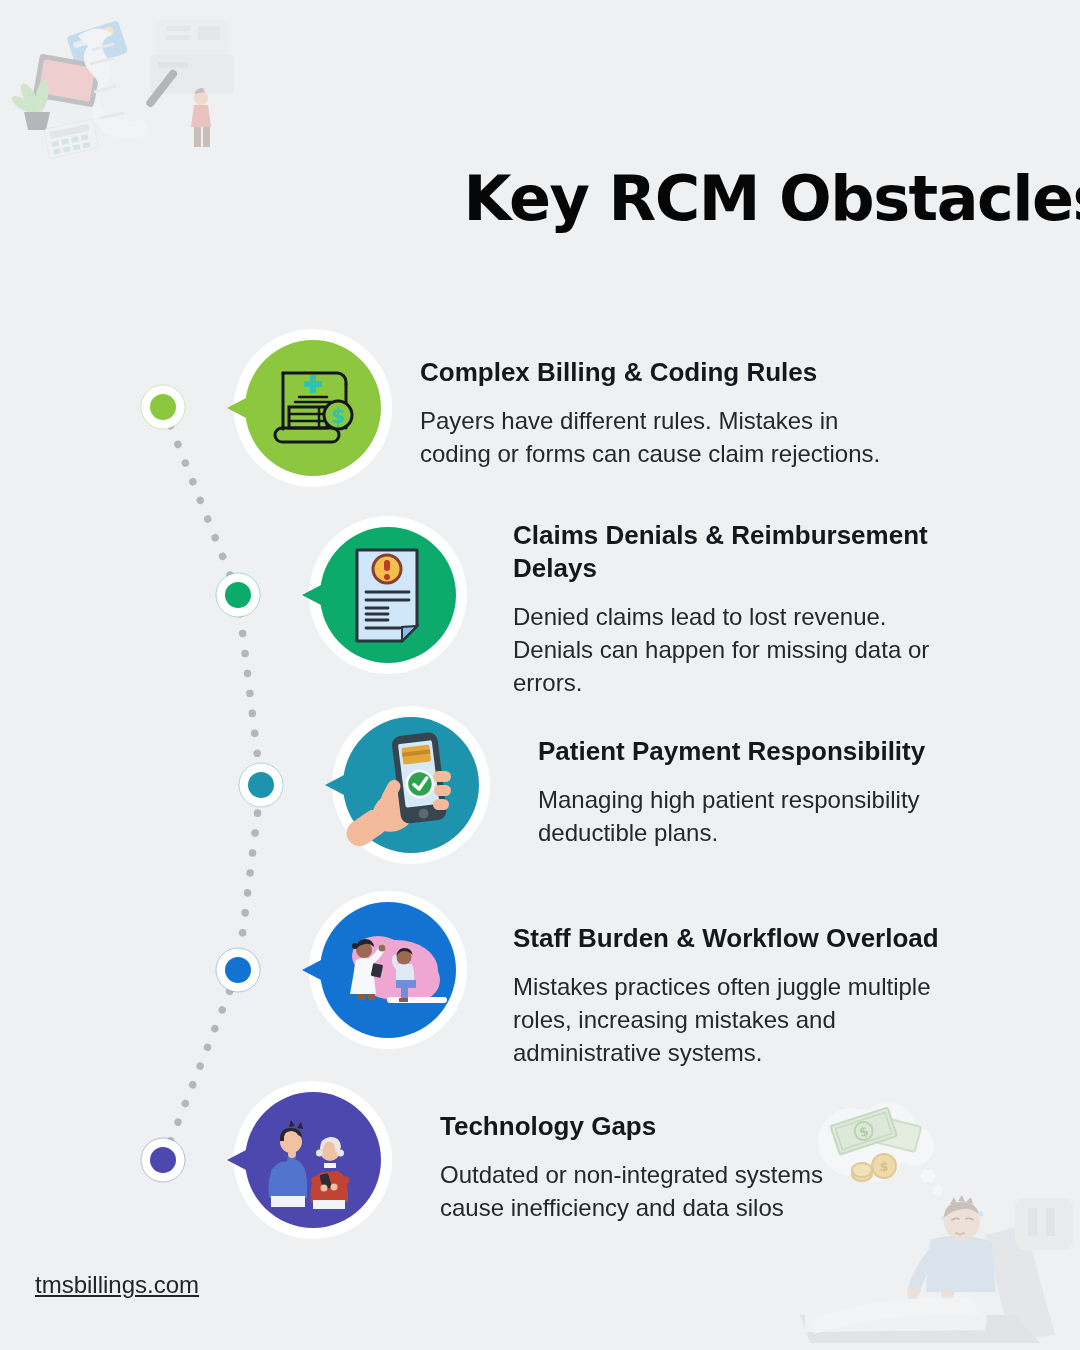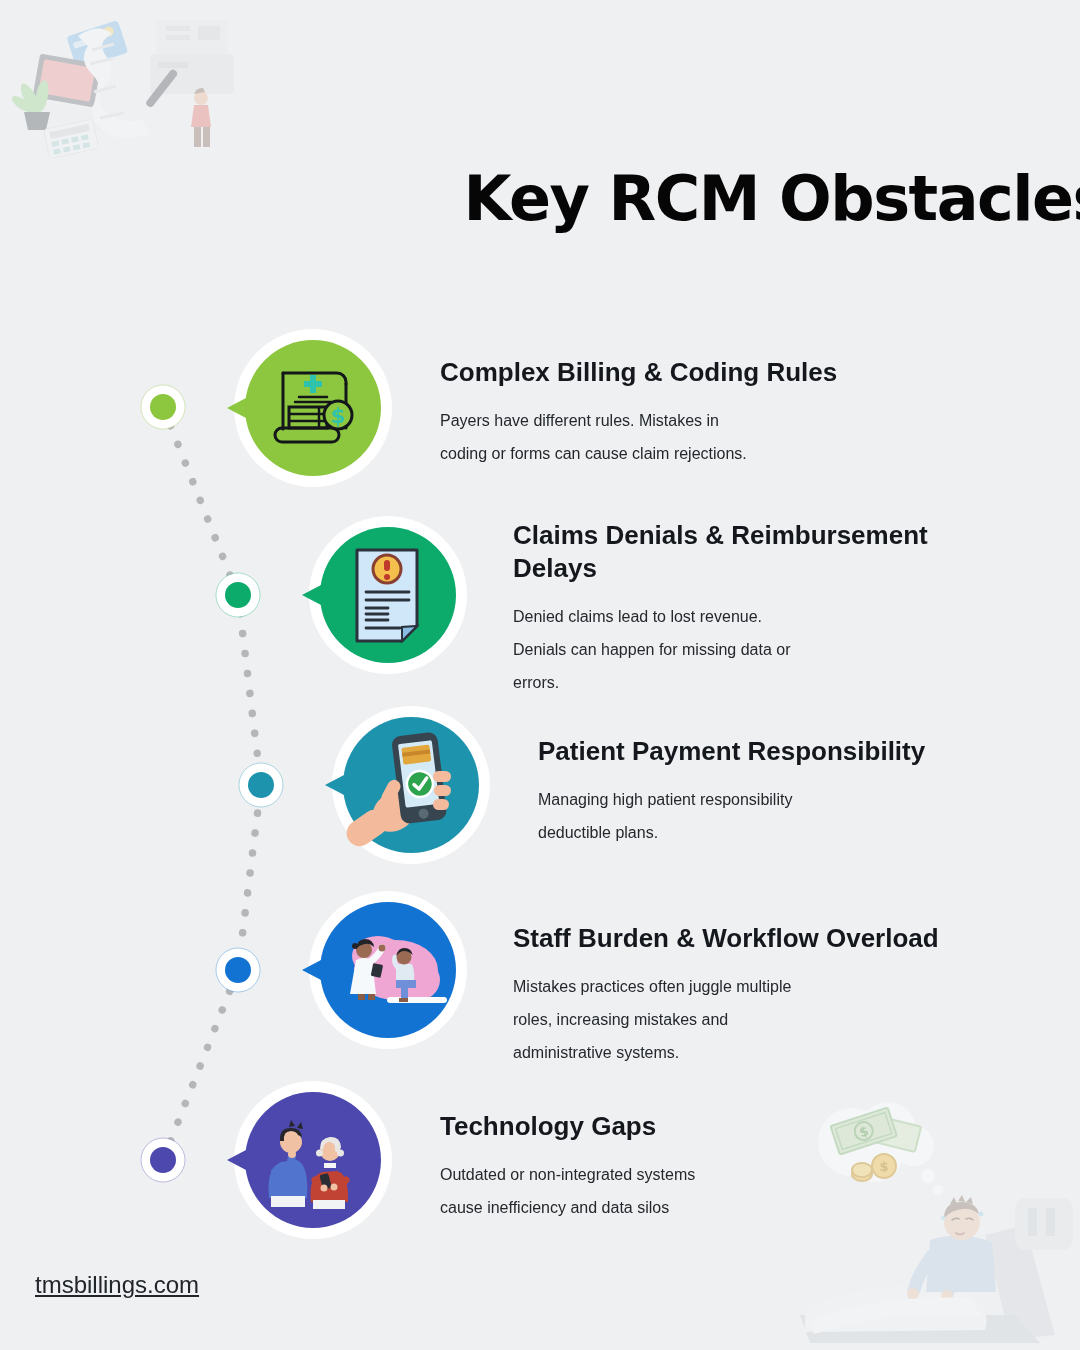--- a/index.html
+++ b/index.html
@@ -15,21 +15,21 @@
     font-family:"DejaVu Sans", sans-serif;
     font-size:62px; font-weight:bold; letter-spacing:-1.5px;
     color:#060607;
   }
   .deco { position:absolute; }
   .connector { position:absolute; left:0; top:0; }
   .dot { position:absolute; }
   .bubble { position:absolute; }
   .itext { position:absolute; }
   .ititle { font-size:26px; line-height:33px; font-weight:bold; color:#14171c; }
-  .idesc  { font-size:16px; line-height:33px; color:#24282c; margin-top:15px; }
+  .idesc  { font-size:24px; line-height:33px; color:#24282c; margin-top:15px; }
   .ln { display:block; white-space:nowrap; }
   .footer {
     position:absolute; left:35px; top:1271px;
     font-size:24px; color:#22262b;text-decoration:underline;
   }
 </style>
 </head>
 <body>
 
 <div class="canvas">
@@ -167,21 +167,21 @@
         <rect x="-38" y="20" width="64" height="14" rx="7"></rect>
       </g>
       <path d="M-3,-33 h6 v6 h6 v6 h-6 v6 h-6 v-6 h-6 v-6 h6 z" fill="#2fc3ad"></path>
       <path d="M-14,-11 h28 M-18,-6 h36" stroke="#14171a" stroke-width="2.5" stroke-linecap="round"></path>
       <rect x="-24" y="-1" width="38" height="21" fill="none" stroke="#14171a" stroke-width="3"></rect>
       <path d="M-24,6 h38 M-24,13 h38 M6,-1 v21" stroke="#14171a" stroke-width="2.5"></path>
       <circle cx="25" cy="7" r="14" stroke="#14171a" stroke-width="3" fill="#8dc63f"></circle>
       <text x="25" y="15" text-anchor="middle" font-size="21" font-weight="bold" fill="#2fc3ad" font-family="DejaVu Sans, sans-serif">$</text>
     </g>
   </svg>
-  <div class="itext" style="left:440px;top:356px">
+  <div class="itext" style="left:420px;top:356px">
     <div class="ititle">
       <span class="ln">Complex Billing &amp; Coding Rules</span>
     </div>
     <div class="idesc">
       <span class="ln">Payers have different rules. Mistakes in</span>
       <span class="ln">coding or forms can cause claim rejections.</span>
     </div>
   </div>
 
   <svg class="dot" style="left:215px;top:572px" width="46" height="46">

